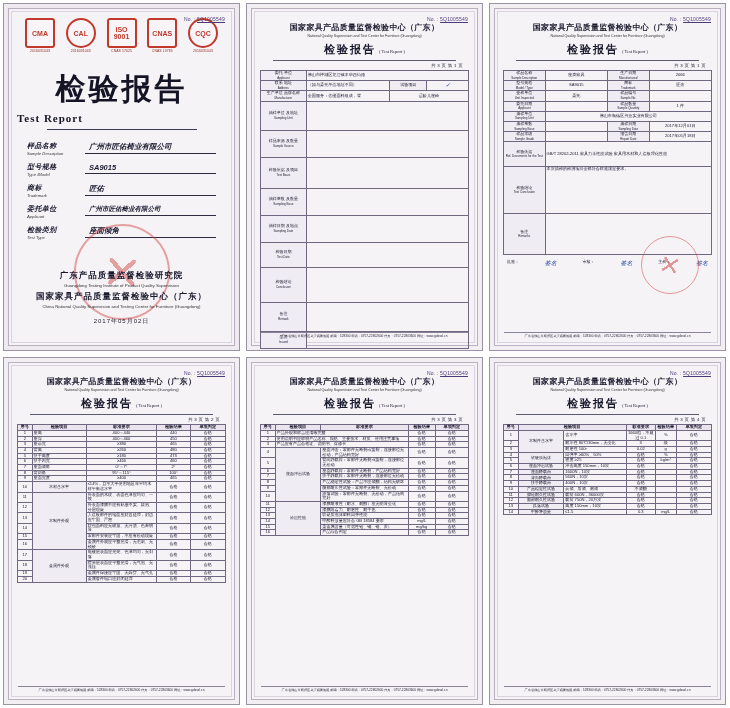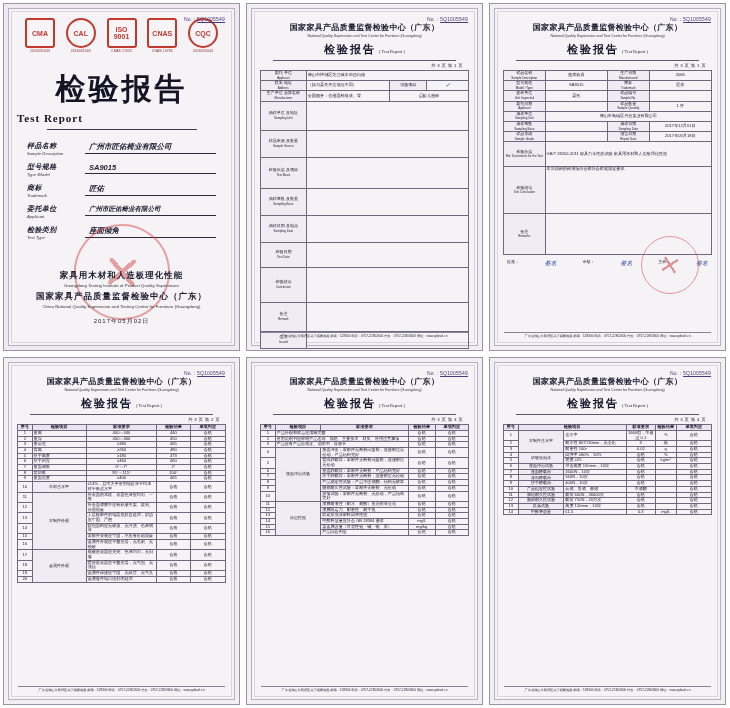--- a/index.html
+++ b/index.html
@@ -132,21 +132,21 @@
                 <span class="cn">检验类别</span>
                 <span class="en">Test Type</span>
               </div>
             <div class="fval">座面倾角</div>
           </div>
         </div>
 
         <div class="stamp"></div>
 
         <div class="footer1">
-          <div class="f1line">家具用木材和人造板理化性能</div>
+          <div class="f1line">广东产品质量监督检验研究院</div>
           <div class="f1en">Guangdong Testing Institute of Product Quality Supervision</div>
           <div class="f1line" style="margin-top:3px">国家家具产品质量监督检验中心（广东）</div>
           <div class="f1en">China National Quality Supervision and Testing Center for Furniture (Guangdong)</div>
           <div class="f1date">2017年05月02日</div>
         </div>
       </div>
     </div>
   </div>
 
   <div class="page">

